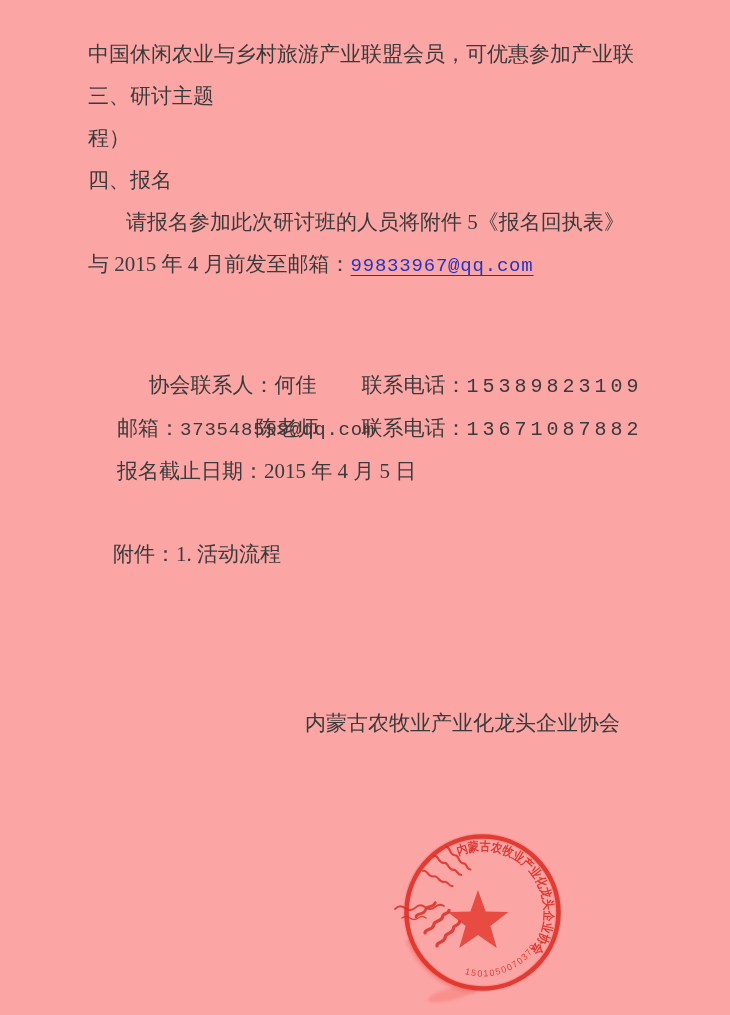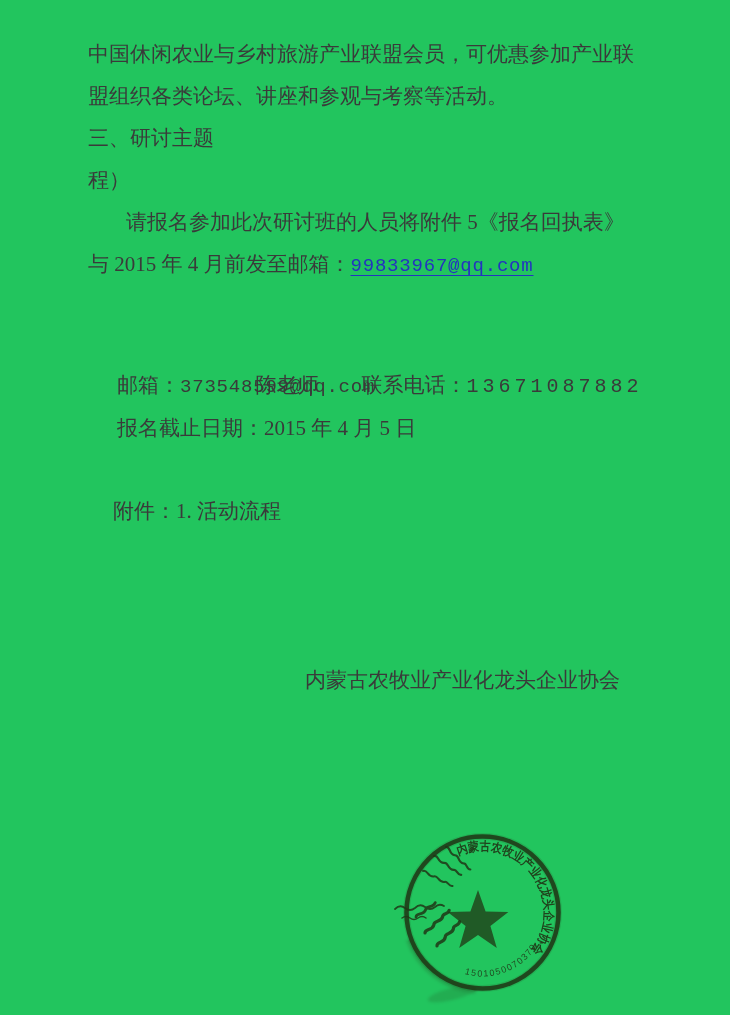--- a/index.html
+++ b/index.html
@@ -1,19 +1,19 @@
 <!DOCTYPE html>
 <html><head>
 <meta charset="utf-8">
 <style>
   html,body{margin:0;padding:0;background:#ffffff;}
   .page{
     position:relative;
     width:730px;height:1015px;
-    background:#22c55e;
+    background:#fca5a5;
     overflow:hidden;
     font-family:"Liberation Serif","DejaVu Serif",serif;
     color:#3a3a3a;
     font-size:21px;
   }
   .content{padding:33px 0 0 88px;}
   .line{height:42px;line-height:42px;white-space:pre;}
   .cline{height:43px;line-height:43px;padding-left:29px;white-space:pre;}
   .indent{padding-left:38px;}
   .gap1{height:36px;}
@@ -33,30 +33,33 @@
     mix-blend-mode:multiply;opacity:.93;pointer-events:none;
   }
 </style>
 </head>
 <body>
 
 <div class="page">
   <div class="content">
 
     <div class="line"><span>中国休闲农业与乡村旅游产业联盟会员，可优惠参加产业联</span></div>
-    <div class="line"><span>盟组织各类论坛、讲座和参观与考察等活动。</span></div>
 
     <div class="line"><span>三、研讨主题</span></div>
     <div class="line"><span>程）</span></div>
 
+    <div class="line"><span>四、报名</span></div>
     <div class="line indent"><span>请报名参加此次研讨班的人员将附件 5《报名回执表》</span></div>
     <div class="line"><span>与 2015 年 4 月前发至邮箱：</span><a class="email-link mono">99833967@qq.com</a></div>
 
     <div class="gap1"></div>
 
+    <div class="cline">
+      <span class="c-left"><span>协会联系人：</span><span>何佳</span></span><span>联系电话：</span><span class="phone">15389823109</span>
+    </div>
     <div class="cline">
       <span class="c-left"><span class="c-spacer"></span><span>陈老师</span></span><span>联系电话：</span><span class="phone">13671087882</span>
     </div>
 
     <div class="cline"><span>邮箱：</span><span class="mono">373548599@qq.com</span></div>
     <div class="cline"><span>报名截止日期：</span><span>2015 年 4 月 5 日</span></div>
 
     <div class="gap2"></div>
 
     <div class="line attach1"><span>附件：</span><span>1. 活动流程</span></div>

